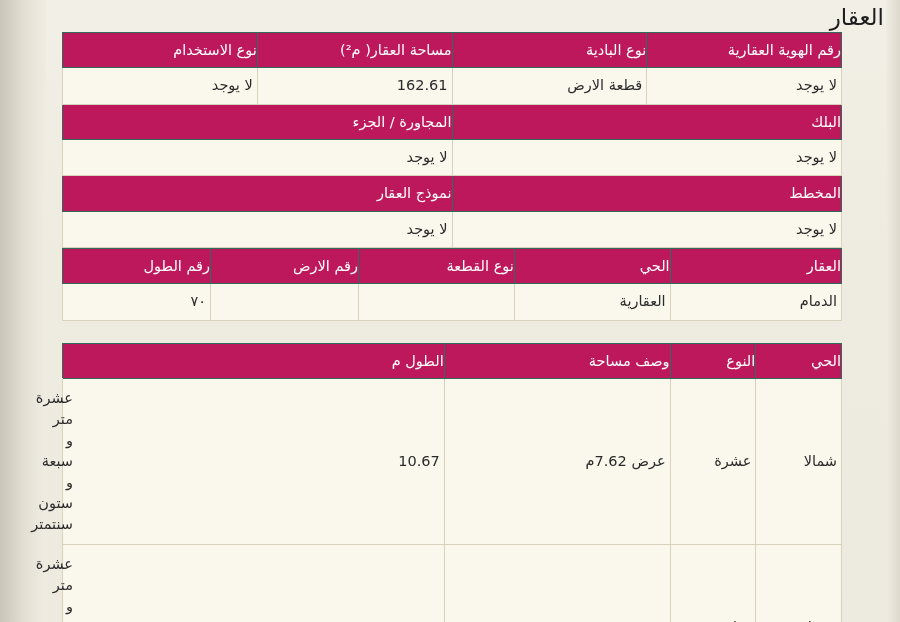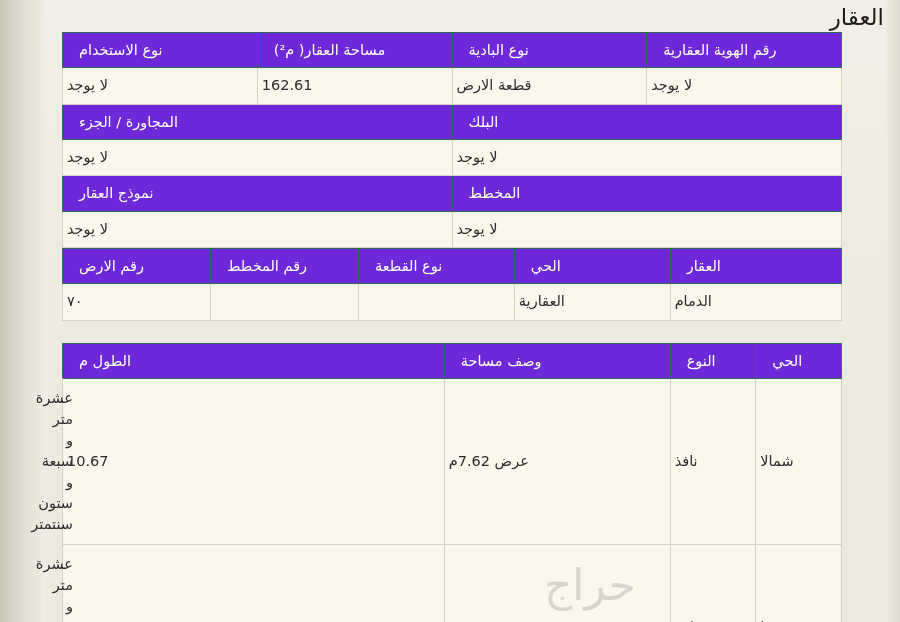--- a/index.html
+++ b/index.html
@@ -58,32 +58,32 @@
   table {
     width: 100%;
     border-collapse: collapse;
     table-layout: fixed;
     background: #faf7ec;
     font-size: 14.5px;
   }
   table.block1 { margin-bottom: 0; }
 
   th {
-    background: #6d28d9;
+    background: #be185d;
     color: #ffffff;
     font-weight: normal;
     font-size: 14.5px;
-    text-align: left;
-    padding: 8px 16px;
+    text-align: right;
+    padding: 8px 0;
     border: 1px solid #2f6b5a;
     line-height: 1.25;
   }
   td {
     background: #faf7ec;
-    text-align: left;
+    text-align: right;
     padding: 8px 4px;
     border: 1px solid #d8d2bd;
     color: #2b2b2b;
     line-height: 1.35;
   }
   tr.headrow th { border-bottom: 1px solid #2f6b5a; }
 
   .spacer { height: 22px; }
 
   table.block2 td.long {
@@ -158,22 +158,22 @@
           <col style="width:20%">
           <col style="width:20%">
           <col style="width:19%">
           <col style="width:19%">
       </colgroup>
       <tbody>
         <tr class="headrow">
           <th>العقار</th>
           <th>الحي</th>
           <th>نوع القطعة</th>
-          <th>رقم المخطط</th>
           <th>رقم الارض</th>
+          <th>رقم الطول</th>
         </tr>
         <tr>
           <td>الدمام</td>
           <td>العقارية</td>
           <td></td>
           <td></td>
           <td>٧٠</td>
         </tr>
       </tbody>
     </table>
@@ -190,38 +190,33 @@
       <tbody>
         <tr class="headrow">
           <th>الحي</th>
           <th>النوع</th>
           <th>وصف مساحة</th>
           <th>الطول م</th>
         </tr>
 
         <tr>
           <td>شمالا</td>
-          <td>نافذ</td>
+          <td>عشرة</td>
           <td>عرض 7.62م</td>
           <td style="width:0">10.67</td>
           <td class="long">عشرة متر و سبعة و ستون سنتمتر</td>
         </tr>
 
         <tr>
           <td>جنوبا</td>
           <td>قطعة</td>
           <td>رقم 39</td>
           <td>10.67</td>
           <td class="long">عشرة متر و سبعة و ستون سنتمتر</td>
         </tr>
 
       </tbody>
     </table>
 
   </div>
 
-  <div class="watermark">
-    <svg viewBox="0 0 240 58" xmlns="http://www.w3.org/2000/svg">
-      <text x="120" y="44" text-anchor="middle" font-family="DejaVu Sans, sans-serif" font-size="44" fill="#8a8c84">حراج</text>
-    </svg>
-  </div>
 
 </div>
 
 </body></html>

